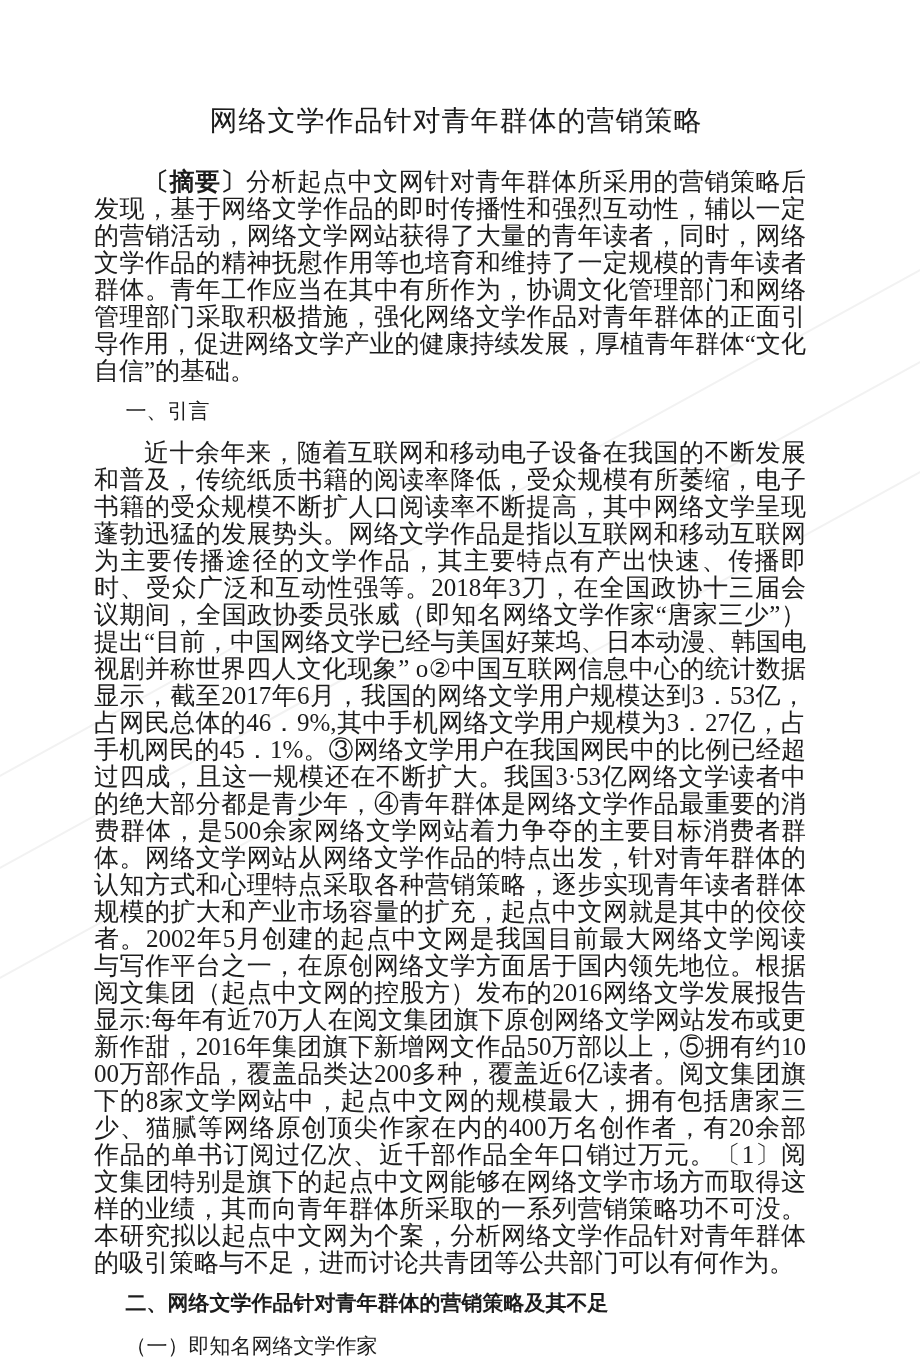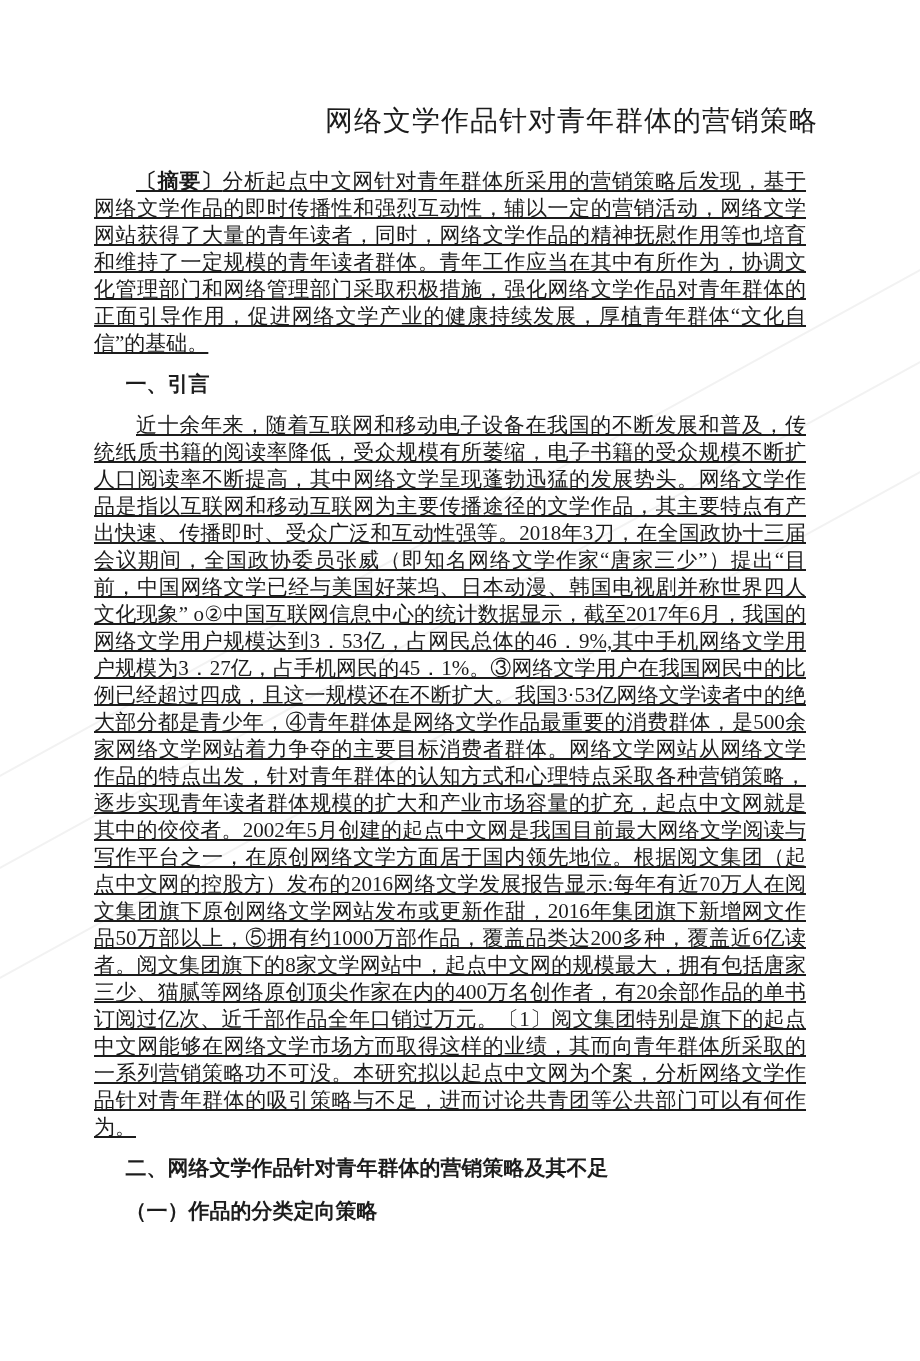--- a/index.html
+++ b/index.html
@@ -18,37 +18,36 @@
   }
   .content {
     position: absolute;
     left: 94px;
     top: 102px;
     width: 724px;
   }
   .doc-title {
     font-size: 28px;
     font-weight: 400;
-    text-align: right;
+    text-align: center;
     margin: 0 0 28px 0;
     letter-spacing: 1px;
   }
   .para {
-    font-size: 21px;
+    font-size: 25px;
     line-height: 27px;
     text-align: justify;
     text-indent: 2em;
     margin: 0 12px 14px 0;
     word-break: break-all;
-    text-decoration: underline;
   }
   .heading-plain {
     font-size: 21px;
     line-height: 27px;
-    font-weight: 700;
+    font-weight: 400;
     text-indent: 1.5em;
     margin: 2px 0 14px 0;
   }
   .heading-bold {
     font-size: 21px;
     line-height: 27px;
     font-weight: 700;
     text-indent: 1.5em;
     margin: 0 0 16px 0;
   }
@@ -85,17 +84,17 @@
       <span class="blabel">〔摘要〕</span><span>分析起点中文网针对青年群体所采用的营销策略后发现，基于网络文学作品的即时传播性和强烈互动性，辅以一定的营销活动，网络文学网站获得了大量的青年读者，同时，网络文学作品的精神抚慰作用等也培育和维持了一定规模的青年读者群体。青年工作应当在其中有所作为，协调文化管理部门和网络管理部门采取积极措施，强化网络文学作品对青年群体的正面引导作用，促进网络文学产业的健康持续发展，厚植青年群体“文化自信”的基础。</span>
     </p>
 
 
     <h2 class="heading-plain">一、引言</h2>
 
     <p class="para">近十余年来，随着互联网和移动电子设备在我国的不断发展和普及，传统纸质书籍的阅读率降低，受众规模有所萎缩，电子书籍的受众规模不断扩人口阅读率不断提高，其中网络文学呈现蓬勃迅猛的发展势头。网络文学作品是指以互联网和移动互联网为主要传播途径的文学作品，其主要特点有产出快速、传播即时、受众广泛和互动性强等。2018年3刀，在全国政协十三届会议期间，全国政协委员张威（即知名网络文学作家“唐家三少”）提出“目前，中国网络文学已经与美国好莱坞、日本动漫、韩国电视剧并称世界四人文化现象” o②中国互联网信息中心的统计数据显示，截至2017年6月，我国的网络文学用户规模达到3．53亿，占网民总体的46．9%,其中手机网络文学用户规模为3．27亿，占手机网民的45．1%。③网络文学用户在我国网民中的比例已经超过四成，且这一规模还在不断扩大。我国3·53亿网络文学读者中的绝大部分都是青少年，④青年群体是网络文学作品最重要的消费群体，是500余家网络文学网站着力争夺的主要目标消费者群体。网络文学网站从网络文学作品的特点出发，针对青年群体的认知方式和心理特点采取各种营销策略，逐步实现青年读者群体规模的扩大和产业市场容量的扩充，起点中文网就是其中的佼佼者。2002年5月创建的起点中文网是我国目前最大网络文学阅读与写作平台之一，在原创网络文学方面居于国内领先地位。根据阅文集团（起点中文网的控股方）发布的2016网络文学发展报告显示:每年有近70万人在阅文集团旗下原创网络文学网站发布或更新作甜，2016年集团旗下新增网文作品50万部以上，⑤拥有约1000万部作品，覆盖品类达200多种，覆盖近6亿读者。阅文集团旗下的8家文学网站中，起点中文网的规模最大，拥有包括唐家三少、猫腻等网络原创顶尖作家在内的400万名创作者，有20余部作品的单书订阅过亿次、近千部作品全年口销过万元。〔1〕阅文集团特别是旗下的起点中文网能够在网络文学市场方而取得这样的业绩，其而向青年群体所采取的一系列营销策略功不可没。本研究拟以起点中文网为个案，分析网络文学作品针对青年群体的吸引策略与不足，进而讨论共青团等公共部门可以有何作为。</p>
 
     <h2 class="heading-bold">二、网络文学作品针对青年群体的营销策略及其不足</h2>
 
-    <h3 class="heading-plain">（一）作品的分类定向策略</h3>
+    <h3 class="heading-plain">（一）即知名网络文学作家</h3>
 
 
   </div>
 </div>
 
 </body></html>

